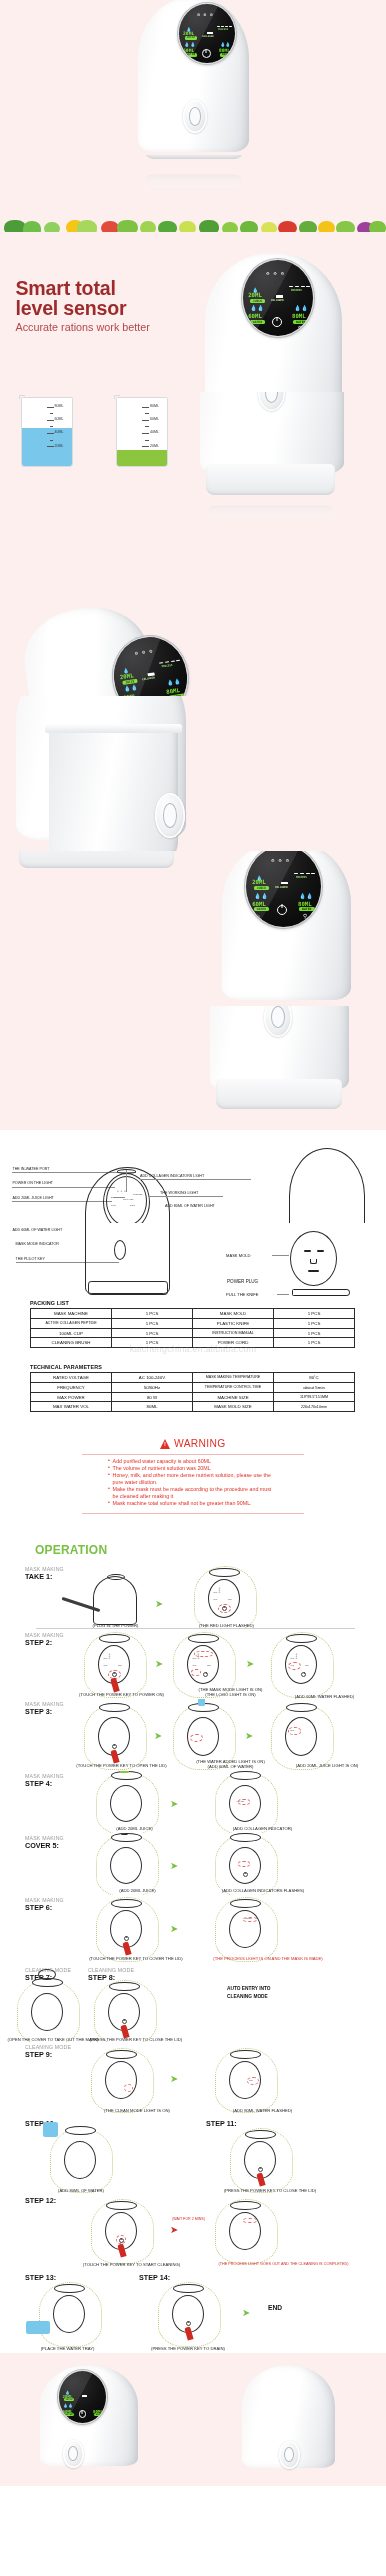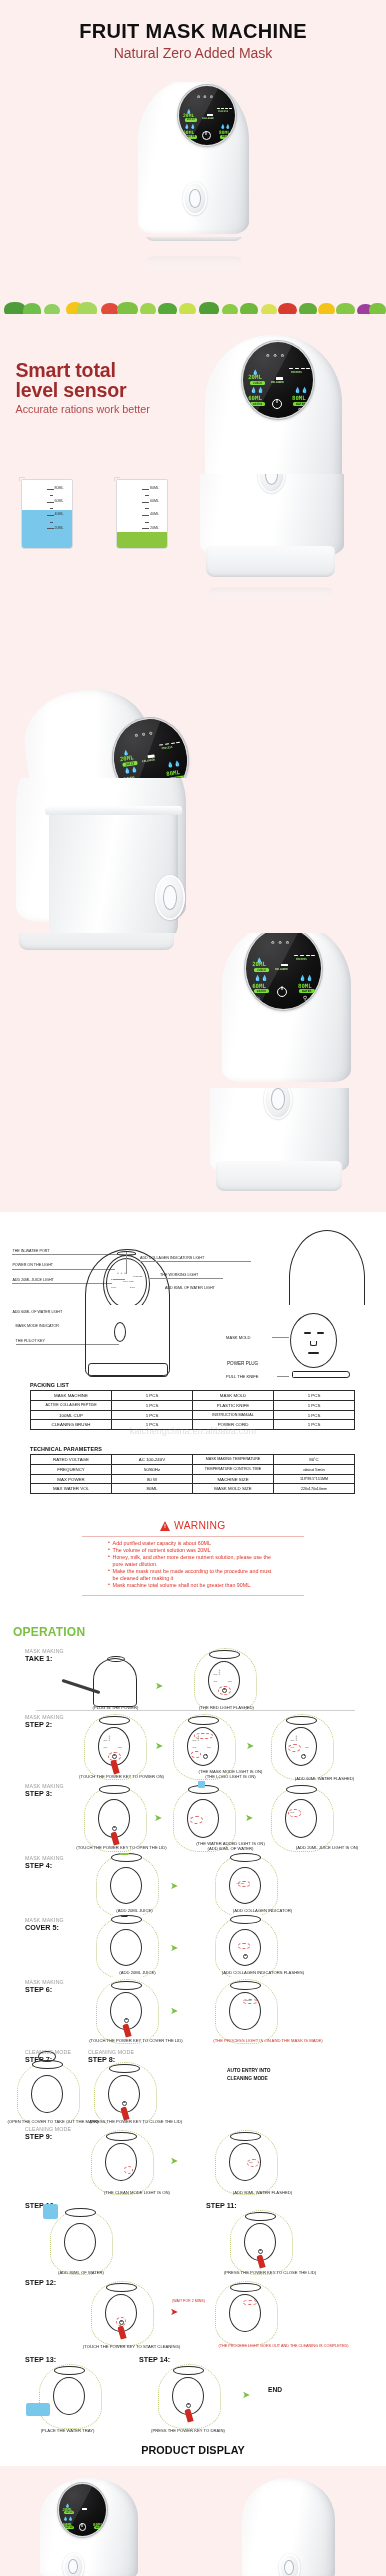--- a/index.html
+++ b/index.html
@@ -137,24 +137,20 @@
   .endlbl{ position:absolute; font-size:6.7px; font-weight:bold; color:#111; }
   .auto-note{ position:absolute; font-size:4.8px; font-weight:bold; color:#111; white-space:nowrap; }
 
   .pd-title{ text-align:center; font-size:10.8px; font-weight:bold; color:#111; letter-spacing:0.1px; }
 </style>
 </head>
 <body>
 
 <div class="page">
 
-  <div class="sec pink hero">
-    <h1>FRUIT MASK MACHINE</h1>
-    <h2>Natural Zero Added Mask</h2>
-  </div>
 
   <div class="sec pink machine" style="height:155px">
     <div class="body-shape" style="left:138px; top:-3.1px; width:111px; height:155px;"></div>
     <div class="panel" style="left:178px; top:3.1px; width:58px; height:61px;">
       <div class="p-ico" style="left:7.7px; top:23px; font-size:4.6px;">💧</div>
       <div class="p-lbl" style="left:4.1px; top:27px; font-size:4.6px;">20ML</div>
       <div class="p-chip" style="left:5.7px; top:32px; width:12.4px; height:3.6px; font-size:2.8px; line-height:3.6px;">JUICE</div>
       <div class="p-ico" style="left:5.7px; top:38px; font-size:4.6px;">💧💧</div>
       <div class="p-lbl" style="left:4.1px; top:44px; font-size:4.6px;">60ML</div>
       <div class="p-chip" style="left:5.7px; top:49px; width:12.4px; height:3.6px; font-size:2.8px; line-height:3.6px;">WATER</div>
@@ -491,21 +487,21 @@
     <ul class="warn-list">
       <li>Add purified water capacity is about 60ML</li>
       <li>The volume of nutrient solution was 20ML</li>
       <li>Honey, milk, and other more dense nutrient solution, please use the pure water dilution.</li>
       <li>Make the mask must be made according to the procedure and must be cleaned after making it</li>
       <li>Mask machine total volume shall not be greater than 90ML.</li>
     </ul>
     <div class="warn-rule" style="margin-top:6.2px;"></div>
   </div>
 
-  <div class="sec white" style="height:20.6px; padding-left:13px; padding-top:2.1px;">
+  <div class="sec white" style="height:20.6px; padding-left:35px; padding-top:2.1px;">
     <div class="sec-title" style="font-size:12px;">OPERATION</div>
   </div>
 
   <div class="sec white op-step" style="height:67px">
     <div style="position:absolute; left:25px; top:4.1px;">
       <div class="op-kicker">MASK MAKING</div>
       <div class="op-step-no">TAKE 1:</div>
     </div>
     <div class="mini-machine" style="left:93px; top:14.4px;">
       <div class="outline" style="left:0; top:0; width:44px; height:49px; border-radius:50% 50% 12% 12% / 44% 44% 8% 8%;"></div>
@@ -799,23 +795,20 @@
       <div class="pnl-o" style="left:7.2px; top:10.3px; width:32px; height:38px;"></div>
       <div class="powglyph" style="left:20.6px; top:36px; width:5.2px; height:5.2px;"></div>
       <div style="position:absolute; left:20.6px; top:42px; width:5.7px; height:13.4px; background:#cf2a22; border-radius:2.1px 2.1px 0 0; transform:rotate(-16deg);"></div>
     </div>
     <div class="arw" style="left:242px; top:37px;">➤</div>
     <div class="endlbl" style="left:268px; top:33px;">END</div>
     <div class="op-cap" style="left:18.5px; top:75px; width:98px;">(PLACE THE WATER TRAY)</div>
     <div class="op-cap" style="left:134px; top:75px; width:108px;">(PRESS THE POWER KEY TO DRAIN)</div>
   </div>
 
-  <div class="sec white" style="height:31px; padding-top:9.3px;">
-    <div class="pd-title">PRODUCT DISPLAY</div>
-  </div>
 
   <div class="sec pink machine" style="height:133px">
     <div style="position:absolute; left:0; top:0; width:193px; height:133px; background:#fcefee;">
       <div class="body-shape" style="left:40px; top:12.4px; width:98px; height:101px;"></div>
       <div class="panel" style="left:58px; top:17.5px; width:49px; height:54px;">
         <div class="p-ico" style="left:6.2px; top:18.5px; font-size:4.1px;">💧</div>
         <div class="p-lbl" style="left:3.6px; top:23px; font-size:4.1px;">20ML</div>
         <div class="p-chip" style="left:4.6px; top:27px; width:10.8px; height:3.1px; font-size:2.4px; line-height:3.1px;">JUICE</div>
         <div class="p-ico" style="left:4.6px; top:32px; font-size:4.1px;">💧💧</div>
         <div class="p-lbl" style="left:3.6px; top:38px; font-size:4.1px;">60ML</div>

